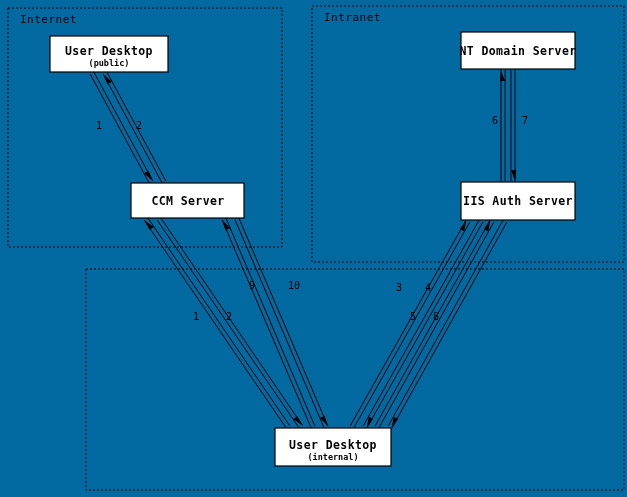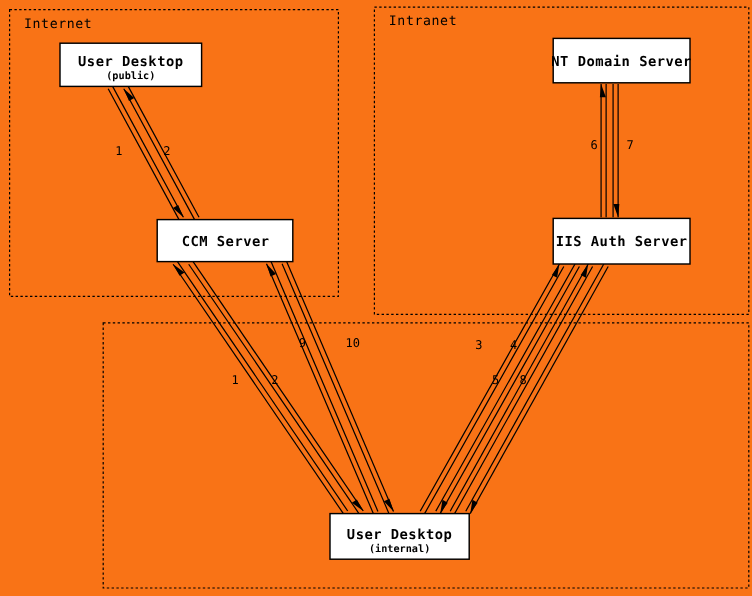--- a/index.html
+++ b/index.html
@@ -4,21 +4,21 @@
 <style>
   html, body {
     margin: 0;
     padding: 0;
     background: #ffffff;
   }
   #diagram-root {
     position: relative;
     width: 627px;
     height: 497px;
-    background: #f97316;
+    background: #0369a1;
     font-family: "DejaVu Sans Mono", "Liberation Mono", monospace;
     overflow: hidden;
   }
   svg#diagram-svg {
     display: block;
     width: 627px;
     height: 497px;
   }
   .zone-rect {
     fill: none;

